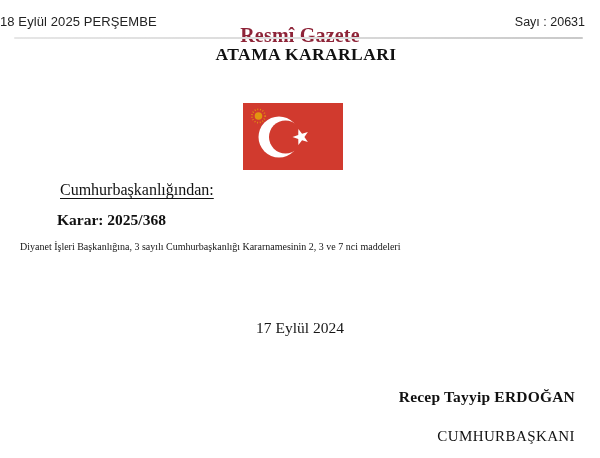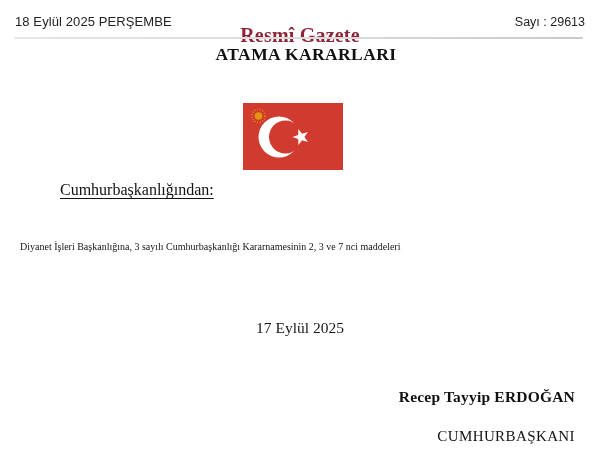--- a/index.html
+++ b/index.html
@@ -6,21 +6,21 @@
   .page{
     position:relative;
     width:600px;height:458px;
     background:#ffffff;
     font-family:"Liberation Serif", serif;
     color:#1c1c1c;
     overflow:hidden;
   }
   
   .date-line{
-    position:absolute;left:15px;top:14px;
+    position:absolute;left:0;top:14px;
     font-family:"Liberation Sans", sans-serif;
     font-size:13px;color:#222;
     letter-spacing:.1px;
   }
   .masthead{
     position:absolute;left:0;right:0;top:24px;
     text-align:center;
     font-family:"Liberation Serif", serif;
     font-weight:bold;font-size:20px;
     letter-spacing:.2px;
@@ -81,45 +81,46 @@
   .sig-name{font-size:15.5px;font-weight:bold;letter-spacing:.2px;}
   .sig-title{font-size:15px;margin-top:22px;letter-spacing:.4px;}
 </style>
 </head>
 <body>
 
 <div class="page">
 
   <span class="date-line">18 Eylül 2025 PERŞEMBE</span>
   <span class="masthead" style="color: rgb(142, 36, 56);">Resmî Gazete</span>
-  <span class="issue-no">Sayı : 29613</span>
+  <span class="issue-no">Sayı : 20631</span>
   <div class="rule"></div>
 
   <h1 class="doc-title">ATAMA KARARLARI</h1>
 
   <div class="flag">
     <svg viewBox="0 0 100 67" xmlns="http://www.w3.org/2000/svg">
       <rect x="0" y="0" width="100" height="67" fill="#d13a2e"></rect>
 
       <circle cx="36" cy="34" r="20.5" fill="#ffffff"></circle>
       <circle cx="42.5" cy="34" r="16.5" fill="#d13a2e"></circle>
 
       <polygon points="49.5,34 55.25,32 55.37,25.92 59.05,30.77 64.88,29 61.4,34 64.88,39 59.05,37.23 55.37,42.08 55.25,36" fill="#ffffff"></polygon>
 
       <circle cx="15.5" cy="13" r="3.8" fill="#e2950f"></circle>
       <circle cx="15.5" cy="13" r="6.6" fill="none" stroke-width="1.6" stroke-dasharray="0.9 1.8" stroke="#e2950f"></circle>
     </svg>
   </div>
 
   <div class="issuer">Cumhurbaşkanlığından:</div>
+  <div class="karar">Karar: 2025/368</div>
 
   <div class="body-text">
     <div>Diyanet İşleri Başkanlığına, 3 sayılı Cumhurbaşkanlığı Kararnamesinin 2, 3 ve 7 nci maddeleri</div>
   </div>
 
-  <div class="decision-date">17 Eylül 2025</div>
+  <div class="decision-date">17 Eylül 2024</div>
 
   <div class="signature">
     <div class="sig-name">Recep Tayyip ERDOĞAN</div>
     <div class="sig-title">CUMHURBAŞKANI</div>
   </div>
 
 </div>
 
 </body></html>

